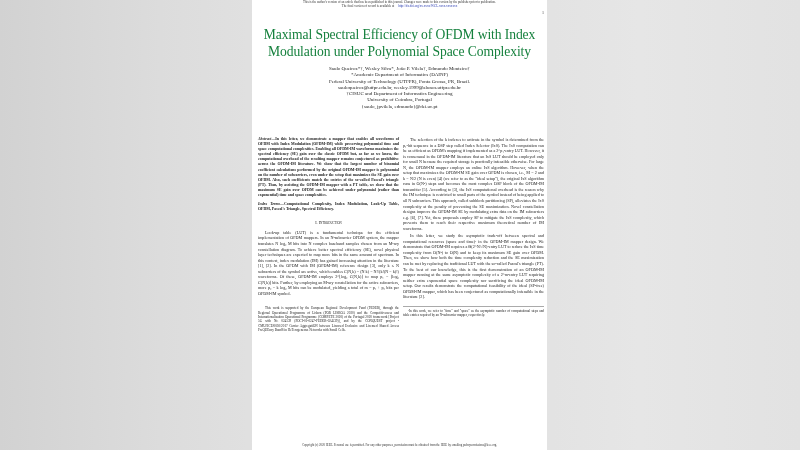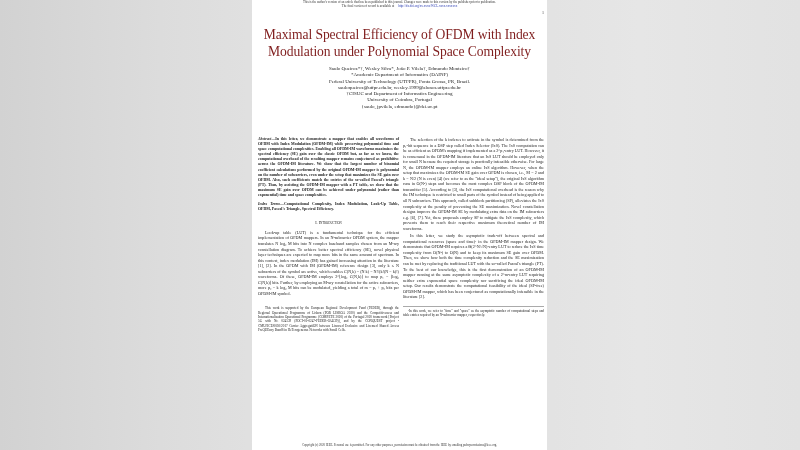--- a/index.html
+++ b/index.html
@@ -8,21 +8,21 @@
     background: linear-gradient(90deg, #d2d2d2 0%, #dcdcdc 20%, #e0e0e0 31%, #e3e3e3 69%, #e6e6e6 80%, #e2e2e2 100%);
     font-family: "Liberation Serif", serif;
   }
   .page {
     position:absolute; left:252px; top:0; width:295px; height:450px;
     background:#fff; overflow:hidden; color:#222;
   }
   .banner { position:absolute; left:0; right:0; top:0; text-align:center; font-size:3.2px; line-height:4.2px; color:#333; }
   .banner .url { color:#2a3bb0; }
   .pagenum { position:absolute; right:3px; top:10px; font-size:4px; color:#333; }
-  .title { position:absolute; left:0; right:0; top:27px; text-align:center; font-size:13.6px; line-height:16.5px; color:#7f1d1d; letter-spacing:-0.1px; }
+  .title { position:absolute; left:0; right:0; top:27px; text-align:center; font-size:13.6px; line-height:16.5px; color:#15803d; letter-spacing:-0.1px; }
   .authors { position:absolute; left:0; right:0; top:66px; text-align:center; font-size:5px; line-height:6.3px; color:#222; }
   .col { position:absolute; top:137px; width:141px; font-size:4.15px; line-height:5.55px; text-align:justify; color:#222; }
   .col.left { left:6px; }
   .col.right { left:151px; }
   .abstract, .indexterms { font-weight:bold; font-size:3.9px; line-height:5.1px; }
   .abstract i, .indexterms i { font-weight:bold; }
   .indexterms { margin-top:4px; }
   .section { text-align:center; font-variant: small-caps; margin:8px 0 4px; font-size:4.2px; }
   p { margin:0; text-indent:7px; }
   .funding { margin-top:10px; font-size:3.3px; line-height:4.3px; text-indent:7px; }

